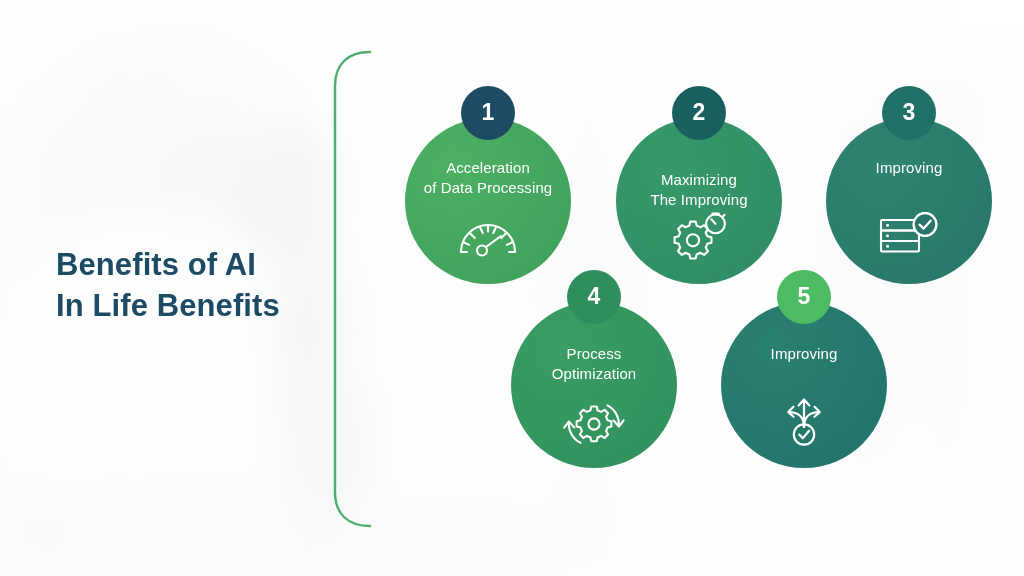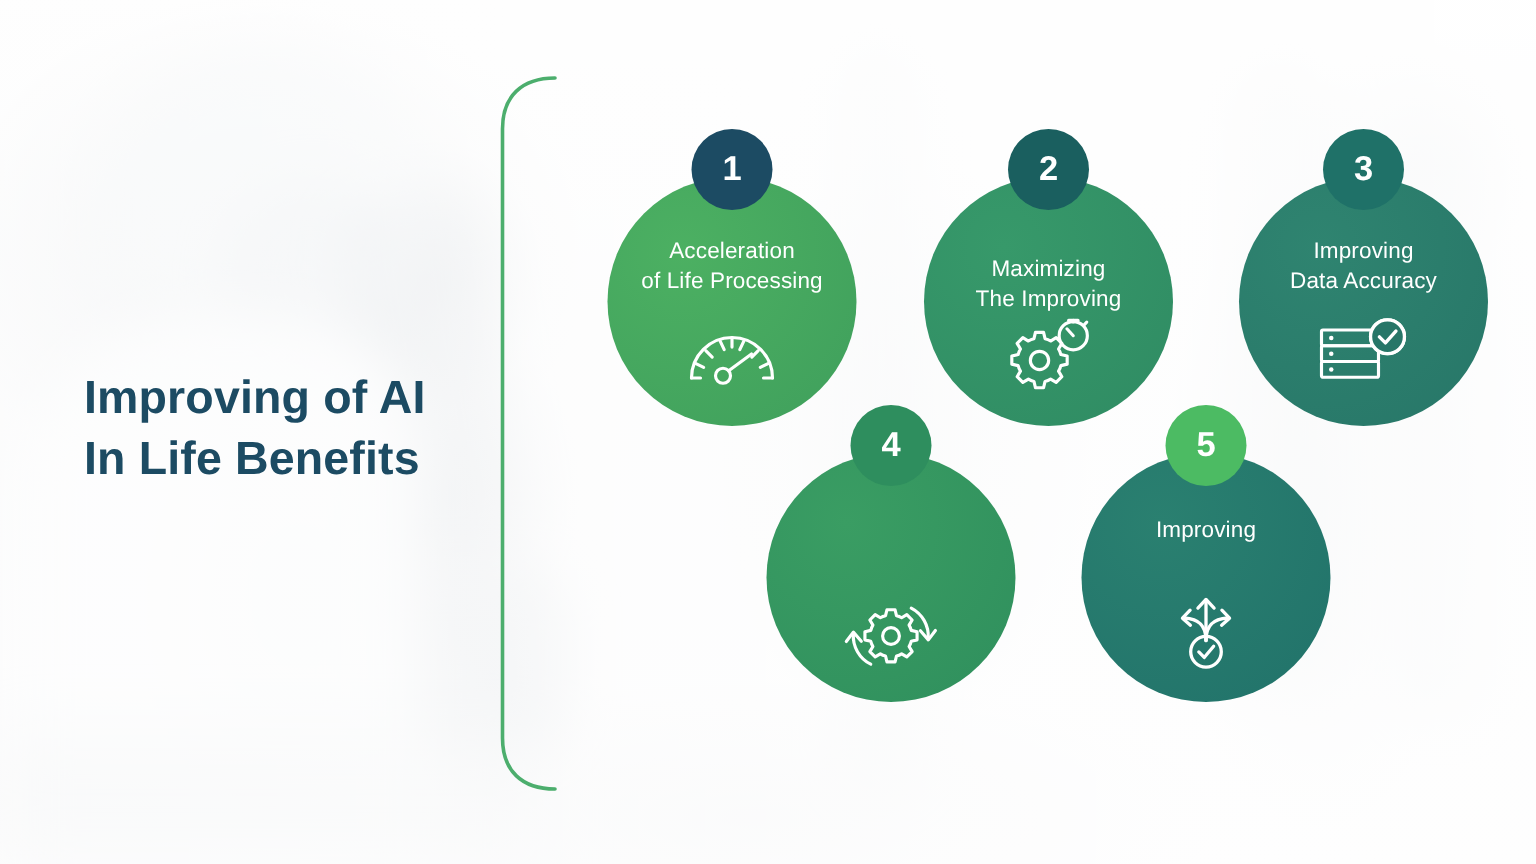--- a/index.html
+++ b/index.html
@@ -203,31 +203,31 @@
     <div class="sil rightglass-a"></div>
     <div class="sil rightglass-b"></div>
     <div class="bg-veil"></div>
   </div>
 
   <svg class="bracket" viewBox="0 0 42 478" fill="none">
     <path d="M40 2 C 18 2, 5 14, 5 36 L 5 442 C 5 464, 18 476, 40 476" stroke="#4cae6d" stroke-width="2.4" fill="none" stroke-linecap="round"></path>
   </svg>
 
   <div class="title">
-    <span class="line">Improving of AI</span>
+    <span class="line">Benefits of AI</span>
     <span class="line">In Life Benefits</span>
   </div>
 
   <div class="node" id="node-1" style="background: radial-gradient(circle at 30% 30%, #4cb062 0%, #3f9f5c 100%);">
     <div class="badge" style="background:#1c4b63;">
       <span>1</span>
     </div>
     <div class="node-label">
       <span class="line">Acceleration</span>
-      <span class="line">of Life Processing</span>
+      <span class="line">of Data Processing</span>
     </div>
     <svg class="node-icon" width="64" height="44" viewBox="0 0 64 44" fill="none">
       <path d="M5 38 A27 27 0 0 1 59 38" stroke="#ffffff" stroke-width="2.1" fill="none" stroke-linecap="round"></path>
       <path d="M5 38 L11 38" stroke="#ffffff" stroke-width="2.1" stroke-linecap="round"></path>
       <path d="M53 38 L59 38" stroke="#ffffff" stroke-width="2.1" stroke-linecap="round"></path>
       <path d="M7.6 28.2 L13.1 30.9" stroke="#ffffff" stroke-width="2.1" stroke-linecap="round"></path>
       <path d="M14.5 19.8 L18.8 24.1" stroke="#ffffff" stroke-width="2.1" stroke-linecap="round"></path>
       <path d="M24.2 13.6 L26.8 19.1" stroke="#ffffff" stroke-width="2.1" stroke-linecap="round"></path>
       <path d="M32 11.3 L32 17.4" stroke="#ffffff" stroke-width="2.1" stroke-linecap="round"></path>
       <path d="M39.8 13.6 L37.2 19.1" stroke="#ffffff" stroke-width="2.1" stroke-linecap="round"></path>
@@ -258,21 +258,20 @@
       </g>
     </svg>
   </div>
 
   <div class="node" id="node-3" style="background: radial-gradient(circle at 32% 28%, #2f8470 0%, #277668 100%);">
     <div class="badge" style="background:#1f7168;">
       <span>3</span>
     </div>
     <div class="node-label">
       <span class="line">Improving</span>
-      <span class="line">Data Accuracy</span>
     </div>
     <svg class="node-icon" width="66" height="48" viewBox="0 0 66 48" fill="none">
       <g stroke="#ffffff" stroke-width="2.1" fill="none" stroke-linejoin="round" stroke-linecap="round">
         <rect x="5" y="8" width="38" height="10.5" rx="1"></rect>
         <rect x="5" y="18.5" width="38" height="10.5" rx="1"></rect>
         <rect x="5" y="29" width="38" height="10.5" rx="1"></rect>
         <circle cx="11.5" cy="13.25" r="1.5" fill="#ffffff" stroke="none"></circle>
         <circle cx="11.5" cy="23.75" r="1.5" fill="#ffffff" stroke="none"></circle>
         <circle cx="11.5" cy="34.25" r="1.5" fill="#ffffff" stroke="none"></circle>
         <circle cx="49" cy="12.5" r="11.3" stroke-width="2.2"></circle>
@@ -280,20 +279,24 @@
       <circle cx="49" cy="12.5" r="11.3" fill="#277668"></circle>
       <circle cx="49" cy="12.5" r="11.3" stroke="#ffffff" stroke-width="2.2" fill="none"></circle>
       <path d="M43.6 12.6 L47.6 16.6 L54.6 8.7" stroke="#ffffff" stroke-width="2.3" fill="none" stroke-linecap="round" stroke-linejoin="round"></path>
     </svg>
   </div>
 
   <div class="node" id="node-4" style="background: radial-gradient(circle at 32% 28%, #3a9d63 0%, #2f8f5d 100%);">
     <div class="badge" style="background:#2e8e5e;">
       <span>4</span>
     </div>
+    <div class="node-label">
+      <span class="line">Process</span>
+      <span class="line">Optimization</span>
+    </div>
     <svg class="node-icon" width="66" height="52" viewBox="0 0 66 52" fill="none">
       <g stroke="#ffffff" stroke-width="2.1" fill="none" stroke-linejoin="round" stroke-linecap="round">
         <path d="M30.3 8.5 h5.4 l0.95 3.9 a11.7 11.7 0 0 1 3.45 1.43 l3.45 -2.05 l3.55 3.55 l-2.05 3.45 a11.7 11.7 0 0 1 1.43 3.45 l3.9 0.95 v5.4 l-3.9 0.95 a11.7 11.7 0 0 1 -1.43 3.45 l2.05 3.45 l-3.55 3.55 l-3.45 -2.05 a11.7 11.7 0 0 1 -3.45 1.43 l-0.95 3.9 h-5.4 l-0.95 -3.9 a11.7 11.7 0 0 1 -3.45 -1.43 l-3.45 2.05 l-3.55 -3.55 l2.05 -3.45 a11.7 11.7 0 0 1 -1.43 -3.45 l-3.9 -0.95 v-5.4 l3.9 -0.95 a11.7 11.7 0 0 1 1.43 -3.45 l-2.05 -3.45 l3.55 -3.55 l3.45 2.05 a11.7 11.7 0 0 1 3.45 -1.43 z"></path>
         <circle cx="33" cy="26" r="5.6"></circle>
         <path d="M46.5 7.4 A21 21 0 0 1 57.8 27.5"></path>
         <path d="M52.6 22.5 L57.9 28.6 L62.6 22.3"></path>
         <path d="M19.5 44.8 A21 21 0 0 1 7.9 24.6"></path>
         <path d="M13.2 29.5 L7.9 23.4 L3.2 29.7"></path>
       </g>
     </svg>

